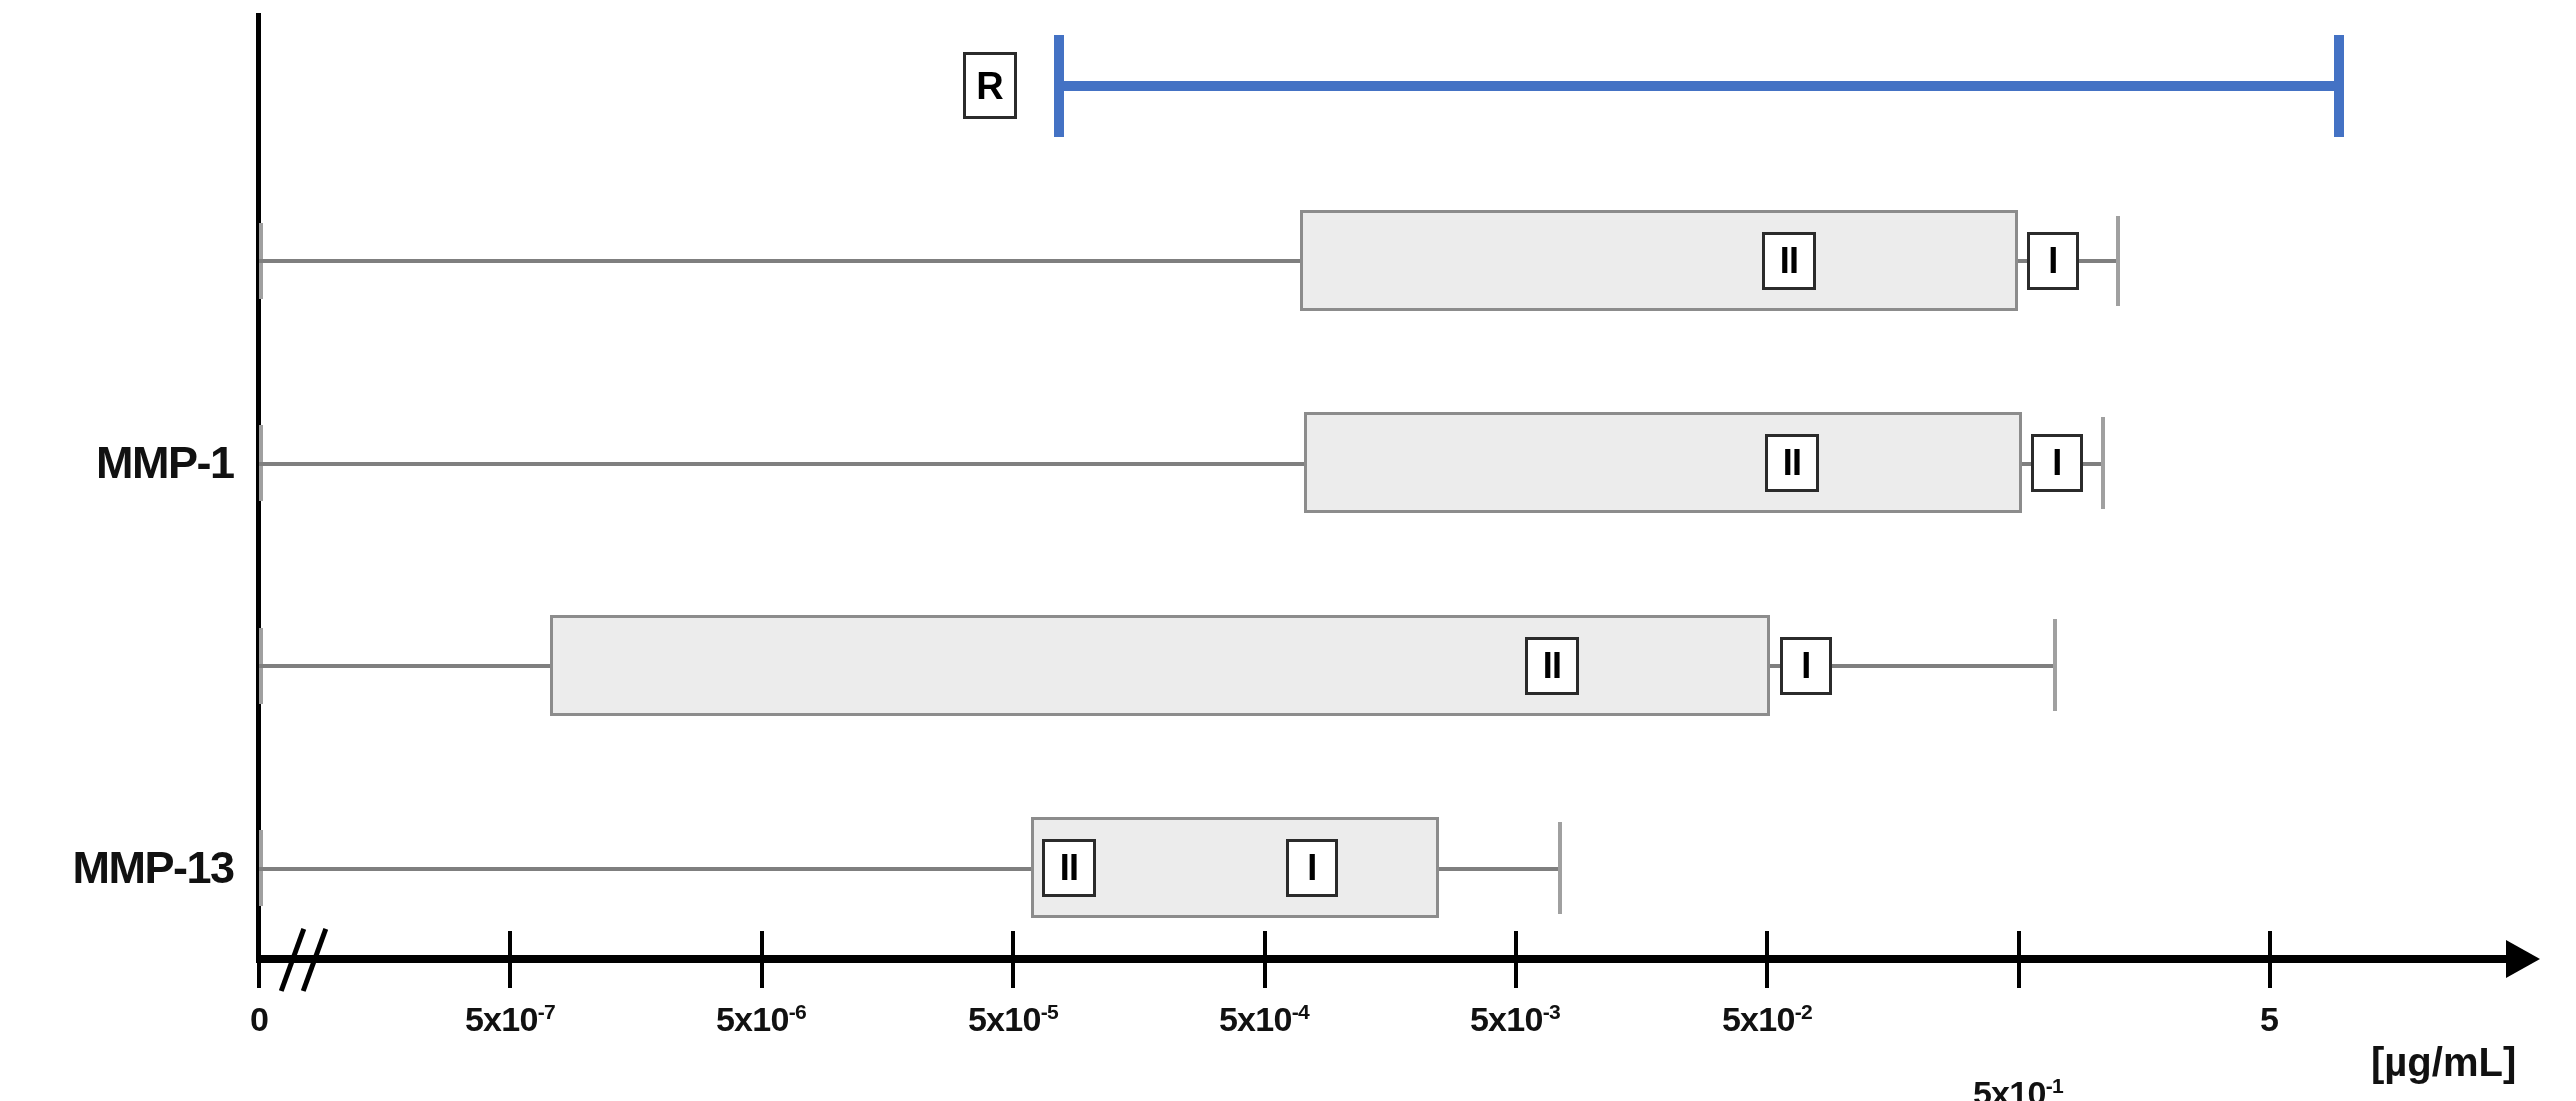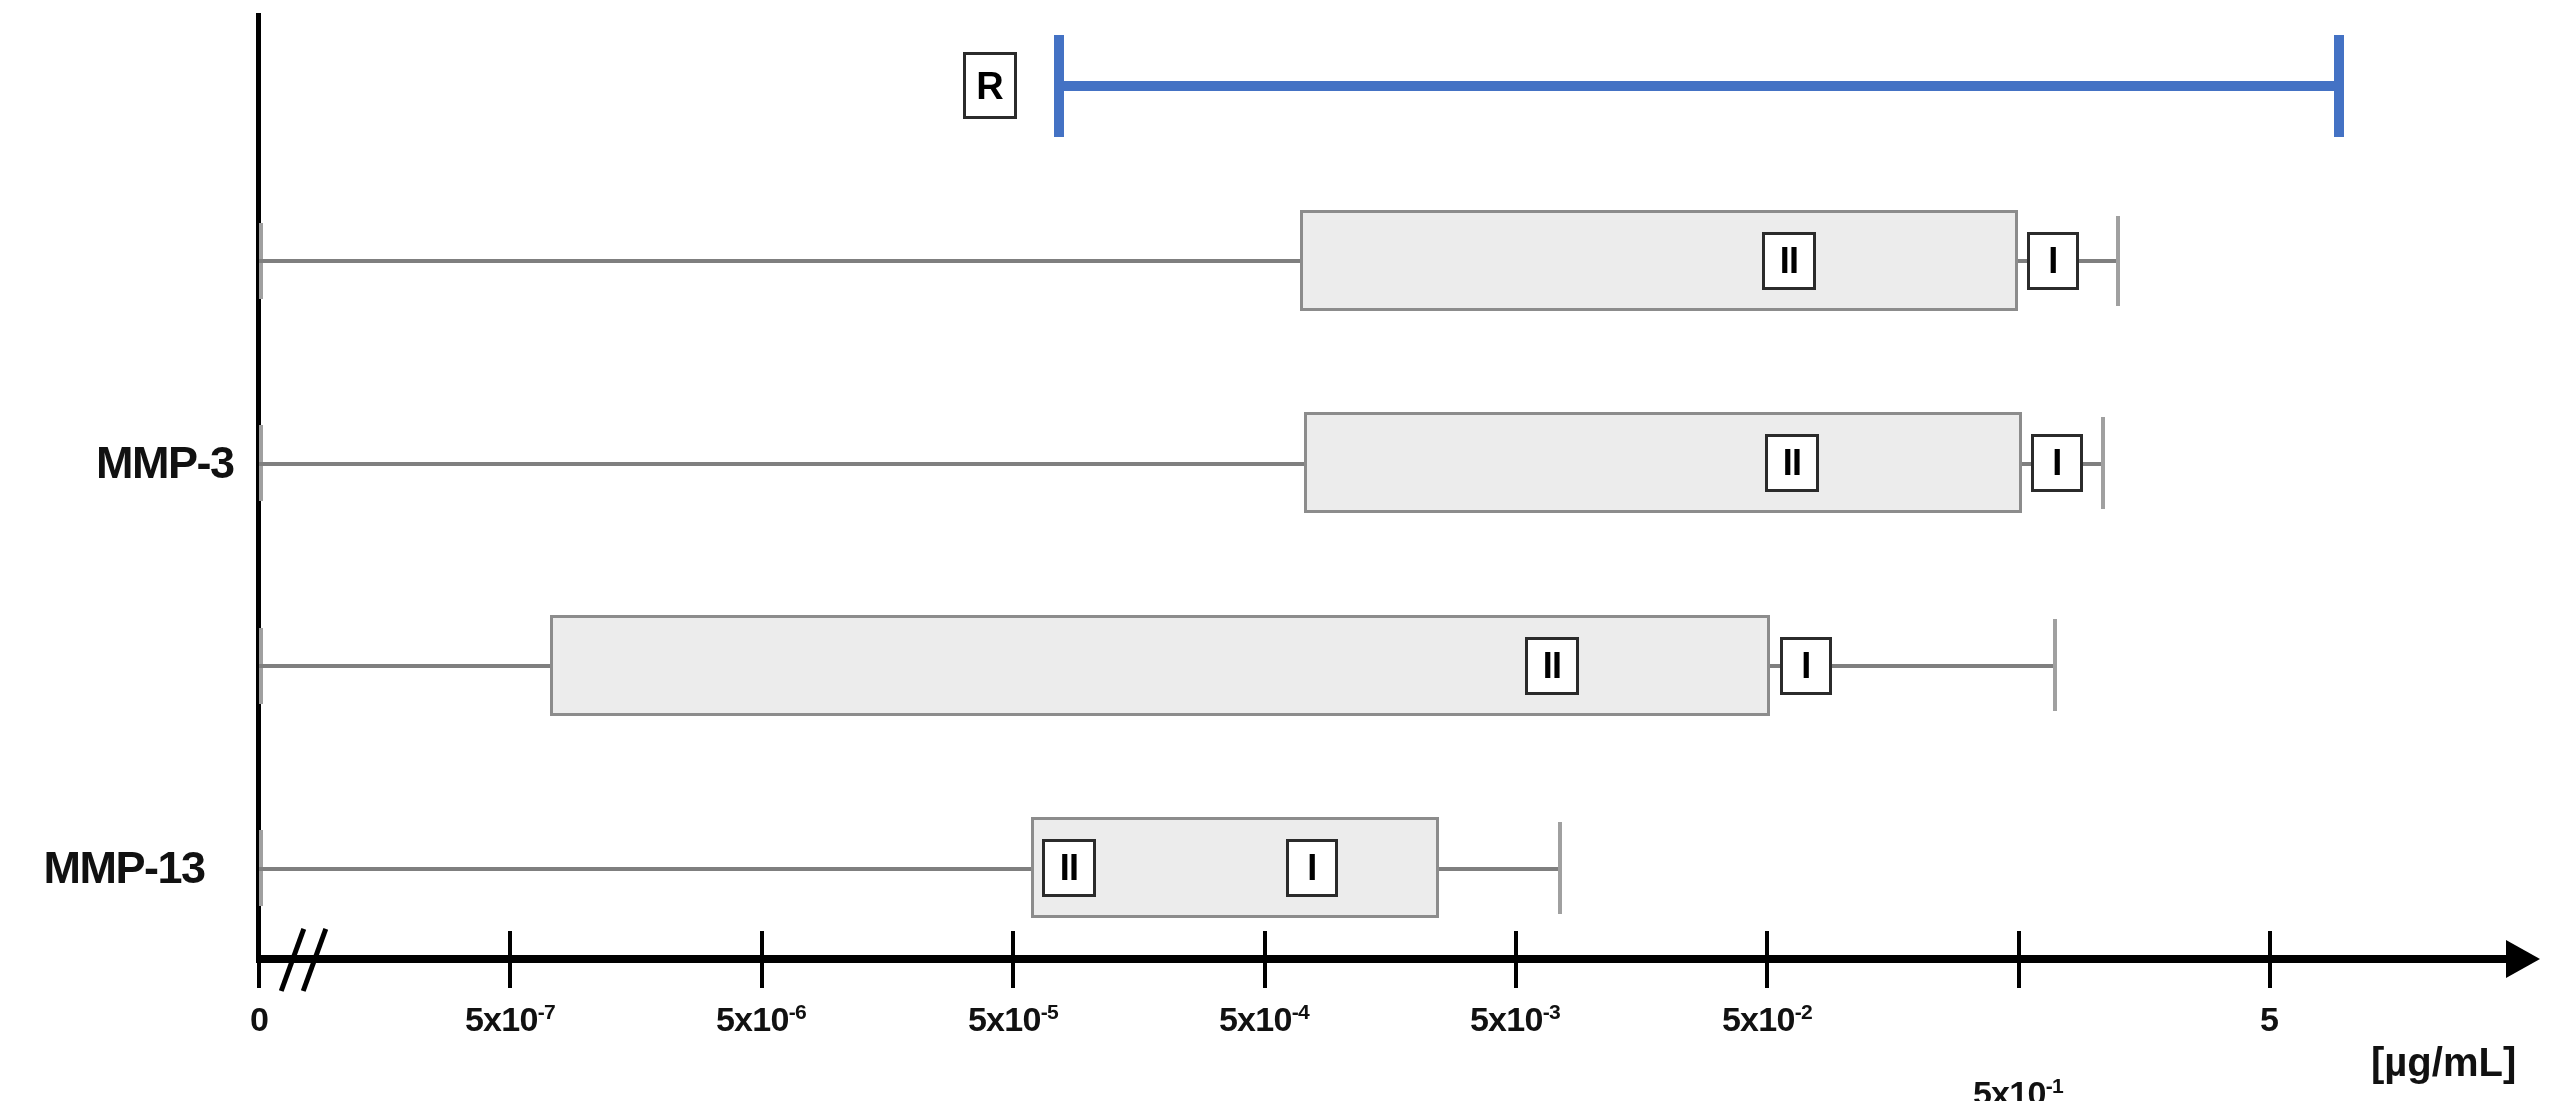--- a/index.html
+++ b/index.html
@@ -54,38 +54,38 @@
   <div class="yaxis" style="left:256px;top:13px;width:5.1px;height:950px;"></div>
 
   <div class="cap" style="left:259px;top:223px;height:76px;"></div>
   <div class="whisker" style="left:259px;top:259px;width:1043px;"></div>
   <div class="whisker" style="left:2018px;top:259px;width:102px;"></div>
   <div class="cap" style="left:2116px;top:216px;height:90px;"></div>
   <div class="box" style="left:1300px;top:210px;width:718px;height:101px;"></div>
   <div class="chip" style="left:1762px;top:232px;width:54px;height:58px;">II</div>
   <div class="chip" style="left:2027px;top:232px;width:52px;height:58px;">I</div>
 
-  <div class="catlab" style="left:14.6px;top:463px;width:219px;">MMP-3</div>
+  <div class="catlab" style="left:14.6px;top:463px;width:219px;">MMP-1</div>
   <div class="cap" style="left:259px;top:425px;height:76px;"></div>
   <div class="whisker" style="left:259px;top:462px;width:1047px;"></div>
   <div class="whisker" style="left:2022px;top:462px;width:82px;"></div>
   <div class="cap" style="left:2101px;top:417px;height:92px;"></div>
   <div class="box" style="left:1304px;top:412px;width:718px;height:101px;"></div>
   <div class="chip" style="left:1765px;top:434px;width:54px;height:58px;">II</div>
   <div class="chip" style="left:2031px;top:434px;width:52px;height:58px;">I</div>
 
   <div class="cap" style="left:259px;top:628px;height:76px;"></div>
   <div class="whisker" style="left:259px;top:664px;width:294px;"></div>
   <div class="whisker" style="left:1770px;top:664px;width:286px;"></div>
   <div class="cap" style="left:2053px;top:619px;height:92px;"></div>
   <div class="box" style="left:550px;top:615px;width:1220px;height:101px;"></div>
   <div class="chip" style="left:1525px;top:637px;width:54px;height:58px;">II</div>
   <div class="chip" style="left:1780px;top:637px;width:52px;height:58px;">I</div>
 
-  <div class="catlab" style="left:14.6px;top:868px;width:219px;text-align:center;">MMP-13</div>
+  <div class="catlab" style="left:14.6px;top:868px;width:219px;">MMP-13</div>
   <div class="cap" style="left:259px;top:830px;height:76px;"></div>
   <div class="whisker" style="left:259px;top:867px;width:774px;"></div>
   <div class="whisker" style="left:1439px;top:867px;width:121px;"></div>
   <div class="cap" style="left:1558px;top:822px;height:92px;"></div>
   <div class="box" style="left:1031px;top:817px;width:408px;height:101px;"></div>
   <div class="chip" style="left:1042px;top:839px;width:54px;height:58px;">II</div>
   <div class="chip" style="left:1286px;top:839px;width:52px;height:58px;">I</div>
 
   <div class="xaxis-line" style="left:256px;top:955px;width:2255px;height:8px;"></div>
   <div class="xarrow" style="left:2506px;top:940px;"></div>

